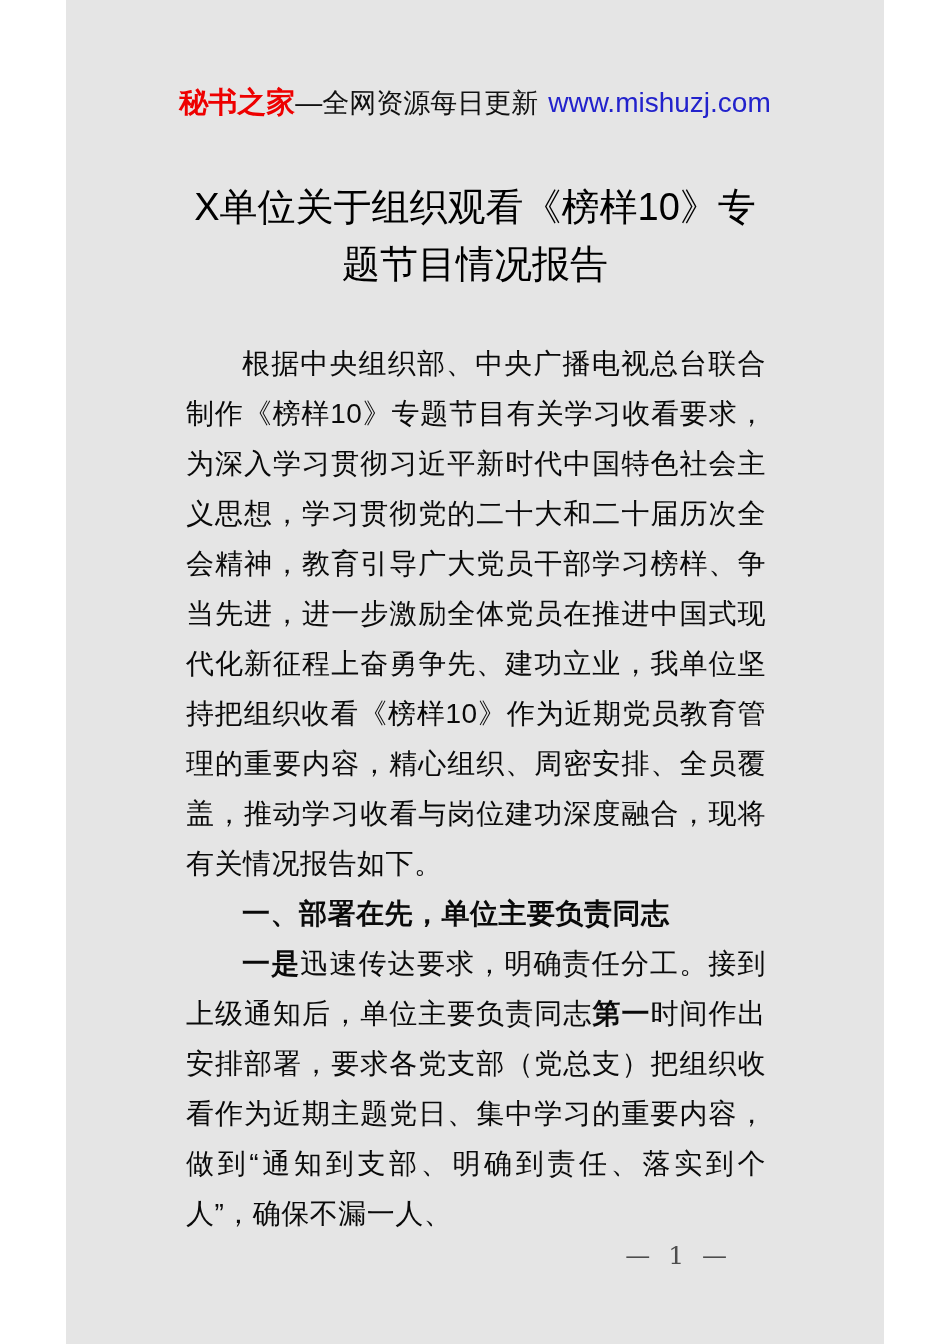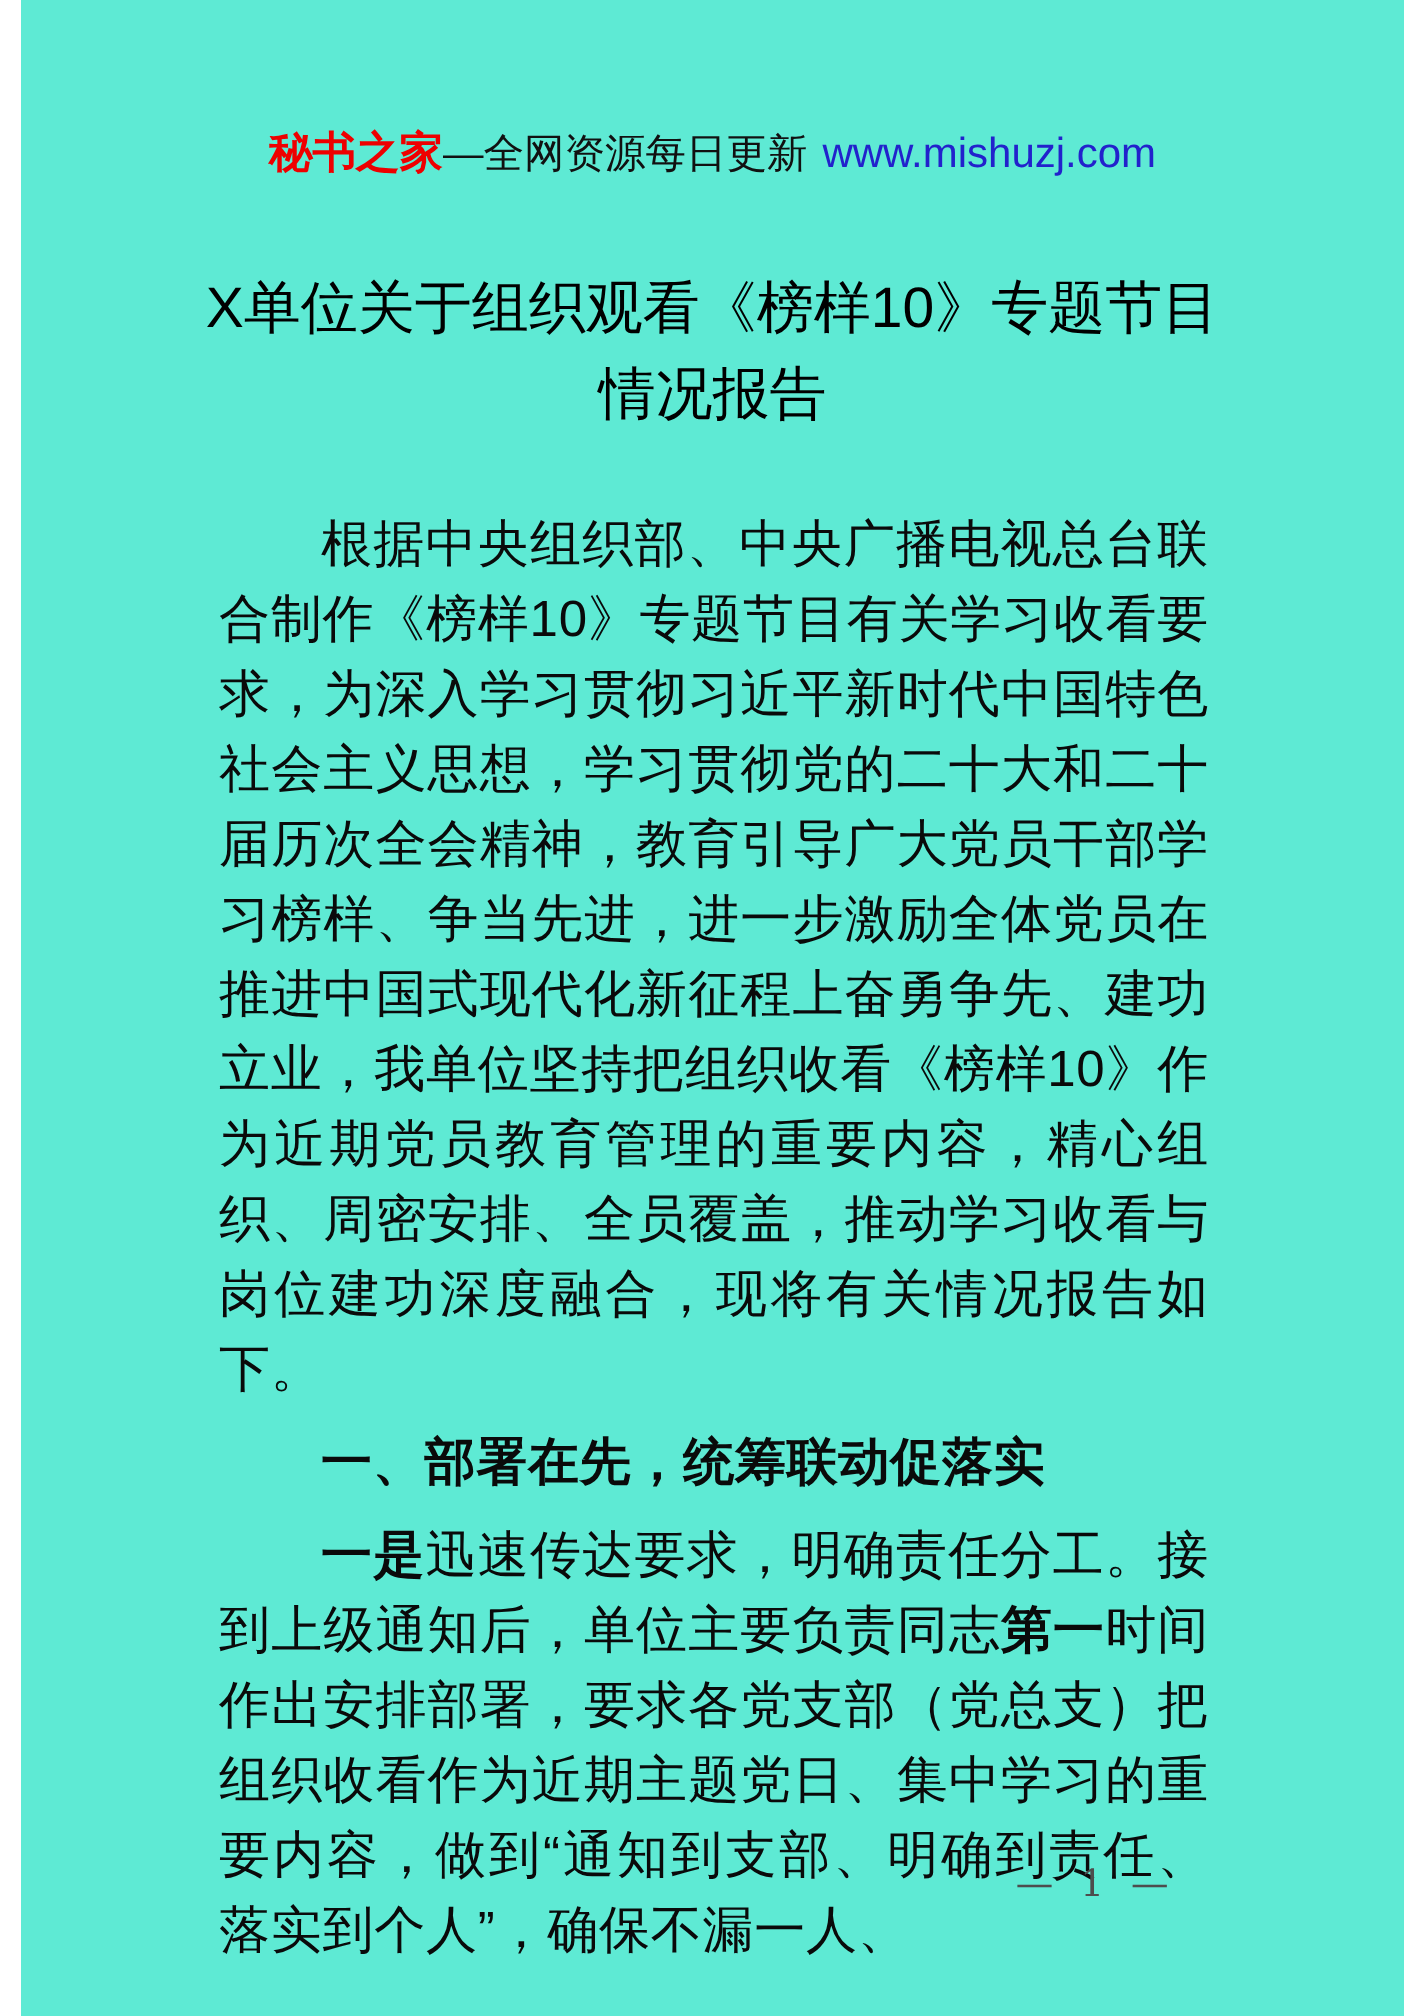--- a/index.html
+++ b/index.html
@@ -1,20 +1,20 @@
 <!DOCTYPE html>
 <html><head>
 <meta charset="utf-8">
 <style>
   html, body { margin: 0; padding: 0; background: #ffffff; }
   .page {
-    width: 922px;
+    width: 818px;
     height: 1344px;
     margin: 0 auto;
-    background: #5eead4;
+    background: #e5e5e5;
     position: relative;
     overflow: hidden;
     font-family: "Liberation Sans", "DejaVu Sans", sans-serif;
     color: #000000;
   }
   .doc-header {
     padding-top: 84px;
     text-align: center;
     font-size: 27px;
     line-height: 36px;
@@ -37,22 +37,22 @@
     text-align: center;
     font-size: 38px;
     line-height: 57px;
     font-weight: normal;
     color: #000000;
   }
   .doc-body {
     margin: 46px 118px 0 120px;
   }
   .para {
-    margin: 12px;
-    font-size: 34px;
+    margin: 0;
+    font-size: 28px;
     line-height: 50px;
     text-align: justify;
     text-indent: 2em;
     color: #0a0a0a;
     letter-spacing: 0.5px;
   }
   .para.heading { font-weight: bold; }
   .bold { font-weight: bold; }
   .page-footer {
     position: absolute;
@@ -70,19 +70,19 @@
 <div class="page">
 
   <div class="doc-header">
     <span class="brand" style="color: rgb(238, 0, 0);">秘书之家</span><span class="header-mid" style="color: rgb(17, 17, 17);">—全网资源每日更新</span><span class="header-url" style="color: rgb(34, 34, 204);">www.mishuzj.com</span>
   </div>
 
   <div class="doc-title">X单位关于组织观看《榜样10》专题节目情况报告</div>
 
   <div class="doc-body">
       <p class="para"><span>根据中央组织部、中央广播电视总台联合制作《榜样10》专题节目有关学习收看要求，为深入学习贯彻习近平新时代中国特色社会主义思想，学习贯彻党的二十大和二十届历次全会精神，教育引导广大党员干部学习榜样、争当先进，进一步激励全体党员在推进中国式现代化新征程上奋勇争先、建功立业，我单位坚持把组织收看《榜样10》作为近期党员教育管理的重要内容，精心组织、周密安排、全员覆盖，推动学习收看与岗位建功深度融合，现将有关情况报告如下。</span></p>
-      <p class="para heading"><span class="bold">一、部署在先，统筹联动促落实</span></p>
+      <p class="para heading"><span class="bold">一、部署在先，单位主要负责同志</span></p>
       <p class="para"><span class="bold">一是</span><span>迅速传达要求，明确责任分工。接到上级通知后，单位主要负责同志</span><span class="bold">第一</span><span>时间作出安排部署，要求各党支部（党总支）把组织收看作为近期主题党日、集中学习的重要内容，做到“通知到支部、明确到责任、落实到个人”，确保不漏一人、</span></p>
     </div>
 
   <div class="page-footer">— 1 —</div>
 
 </div>
 
 </body></html>

